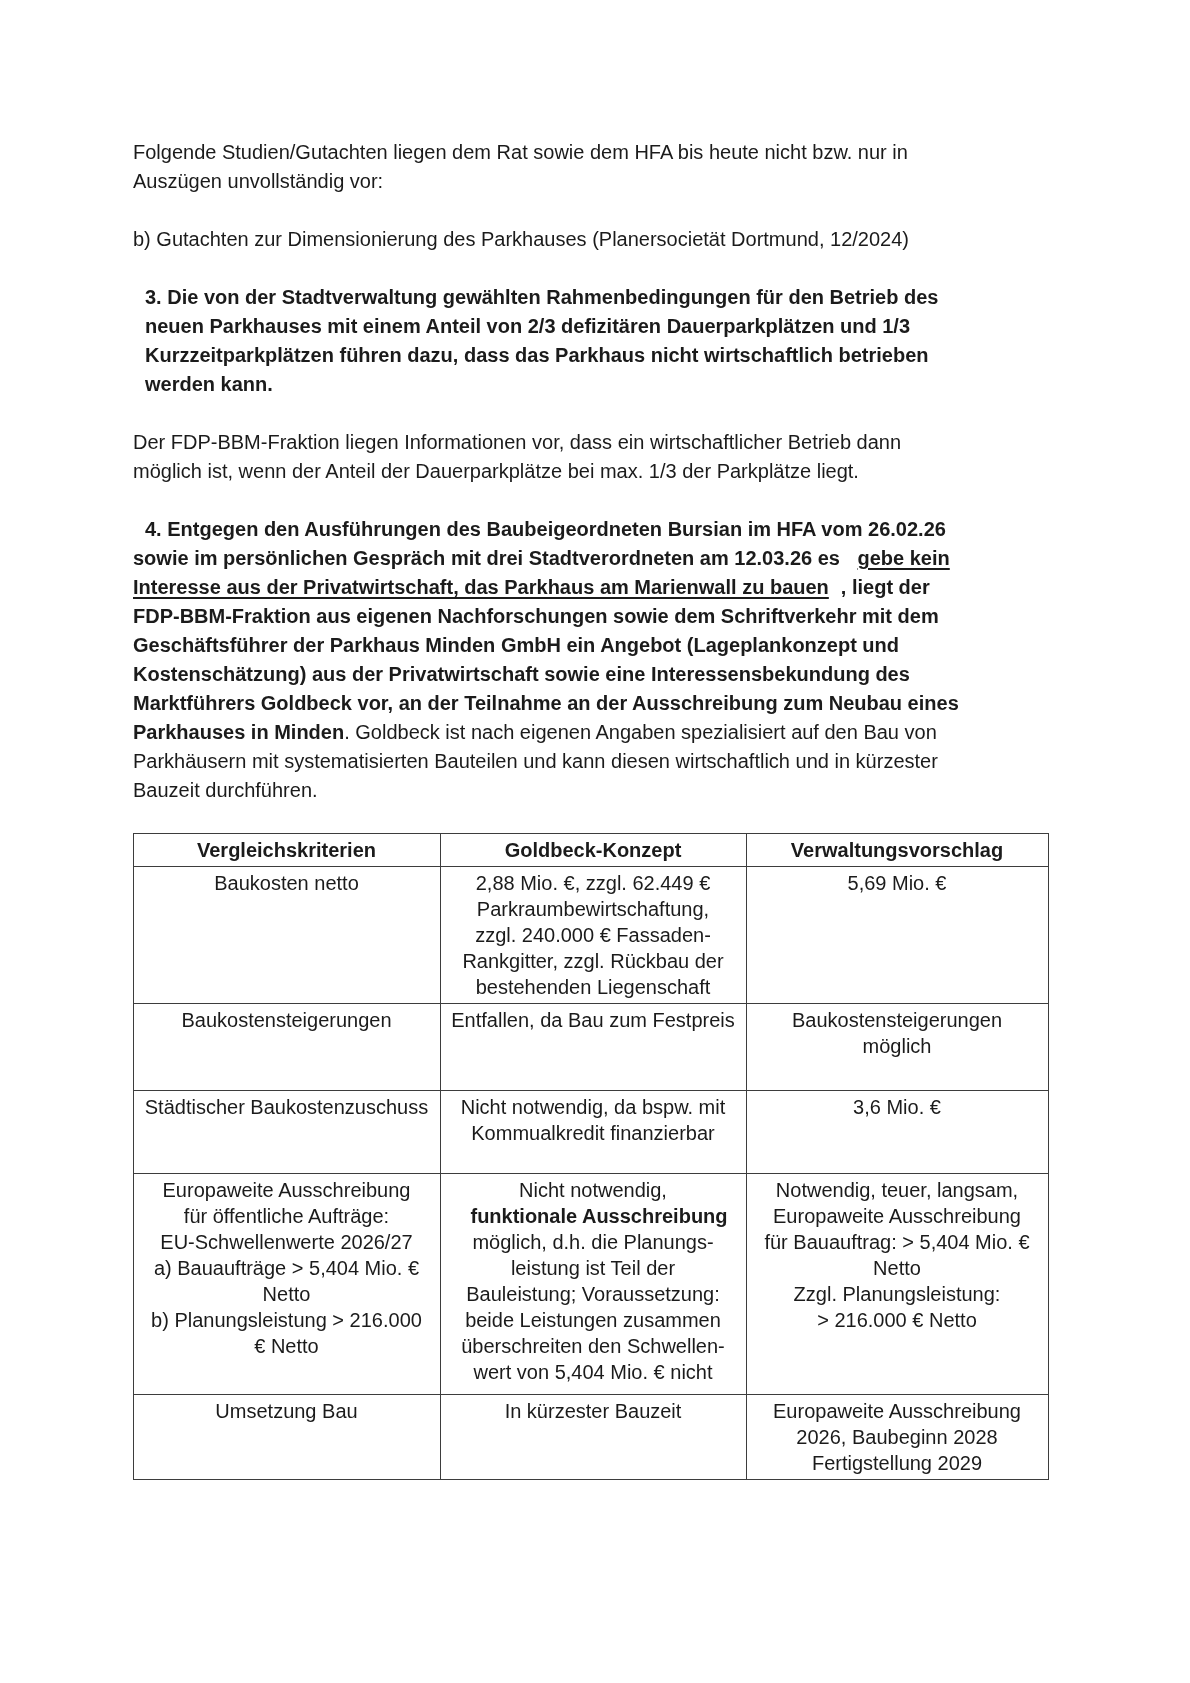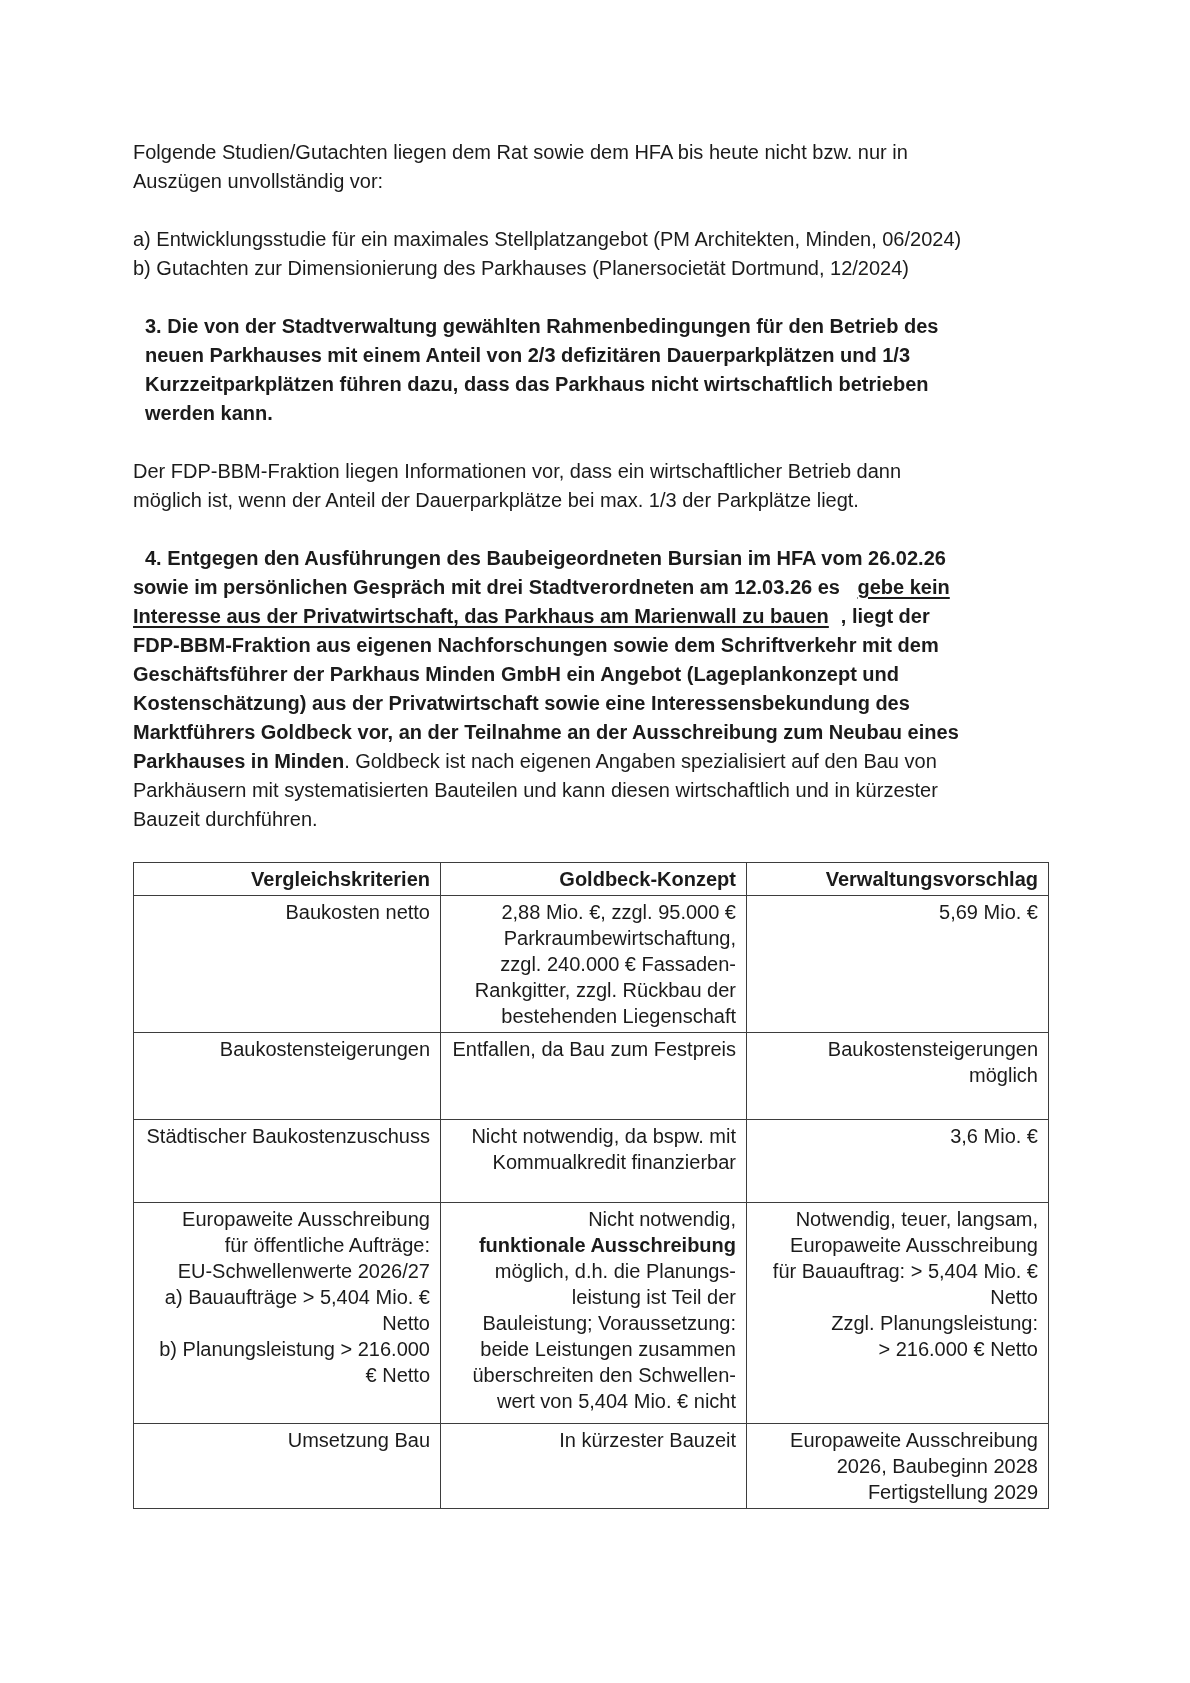--- a/index.html
+++ b/index.html
@@ -42,21 +42,21 @@
   table.doc-table {
     border-collapse: collapse;
     table-layout: fixed;
     width: 915px;
     margin: 0;
   }
   table.doc-table th,
   table.doc-table td {
     border: 1.5px solid #3d3d3d;
     vertical-align: top;
-    text-align: right;
+    text-align: center;
     font-size: 20px;
     line-height: 26px;
     padding: 3px 10px 3px 9px;
     white-space: pre-line;
     overflow: hidden;
   }
   table.doc-table th { font-weight: bold; }
   tr.row-h-tall1 td { height: 128px; }
   tr.row-h-med1  td { height: 80px; }
   tr.row-h-med2  td { height: 76px; }
@@ -64,21 +64,20 @@
   tr.row-h-med3  td { height: 74px; }
 </style>
 </head>
 <body>
 
 <div class="page">
 
   <p class="para">Folgende Studien/Gutachten liegen dem Rat sowie dem HFA bis heute nicht bzw. nur in Auszügen unvollständig vor:</p>
 
   <div class="list-block">
-    <div>a) Entwicklungsstudie für ein maximales Stellplatzangebot (PM Architekten, Minden, 06/2024)</div>
     <div>b) Gutachten zur Dimensionierung des Parkhauses (Planersocietät Dortmund, 12/2024)</div>
   </div>
 
   <p class="para bold">3. Die von der Stadtverwaltung gewählten Rahmenbedingungen für den Betrieb des neuen Parkhauses mit einem Anteil von 2/3 defizitären Dauerparkplätzen und 1/3 Kurzzeitparkplätzen führen dazu, dass das Parkhaus nicht wirtschaftlich betrieben werden kann.</p>
 
   <p class="para">Der FDP-BBM-Fraktion liegen Informationen vor, dass ein wirtschaftlicher Betrieb dann möglich ist, wenn der Anteil der Dauerparkplätze bei max. 1/3 der Parkplätze liegt.</p>
 
   <p class="para"><span class="bold">4. Entgegen den Ausführungen des Baubeigeordneten Bursian im HFA vom 26.02.26 sowie im persönlichen Gespräch mit drei Stadtverordneten am 12.03.26 es </span><span class="bold underline">gebe kein Interesse aus der Privatwirtschaft, das Parkhaus am Marienwall zu bauen</span><span class="bold">, liegt der FDP-BBM-Fraktion aus eigenen Nachforschungen sowie dem Schriftverkehr mit dem Geschäftsführer der Parkhaus Minden GmbH ein Angebot (Lageplankonzept und Kostenschätzung) aus der Privatwirtschaft sowie eine Interessensbekundung des Marktführers Goldbeck vor, an der Teilnahme an der Ausschreibung zum Neubau eines Parkhauses in Minden</span><span>. Goldbeck ist nach eigenen Angaben spezialisiert auf den Bau von Parkhäusern mit systematisierten Bauteilen und kann diesen wirtschaftlich und in kürzester Bauzeit durchführen.</span></p>
 
 
@@ -89,21 +88,21 @@
       <col style="width:302px">
     </colgroup>
     <tbody>
       <tr>
         <th>Vergleichskriterien</th>
         <th>Goldbeck-Konzept</th>
         <th>Verwaltungsvorschlag</th>
       </tr>
       <tr class="row-h-tall1">
         <td>Baukosten netto</td>
-        <td>2,88 Mio. €, zzgl. 95.000 €
+        <td>2,88 Mio. €, zzgl. 62.449 €
 Parkraumbewirtschaftung,
 zzgl. 240.000 € Fassaden-
 Rankgitter, zzgl. Rückbau der
 bestehenden Liegenschaft</td>
         <td>5,69 Mio. €</td>
       </tr>
       <tr class="row-h-med1">
         <td>Baukostensteigerungen</td>
         <td>Entfallen, da Bau zum Festpreis</td>
         <td>Baukostensteigerungen

